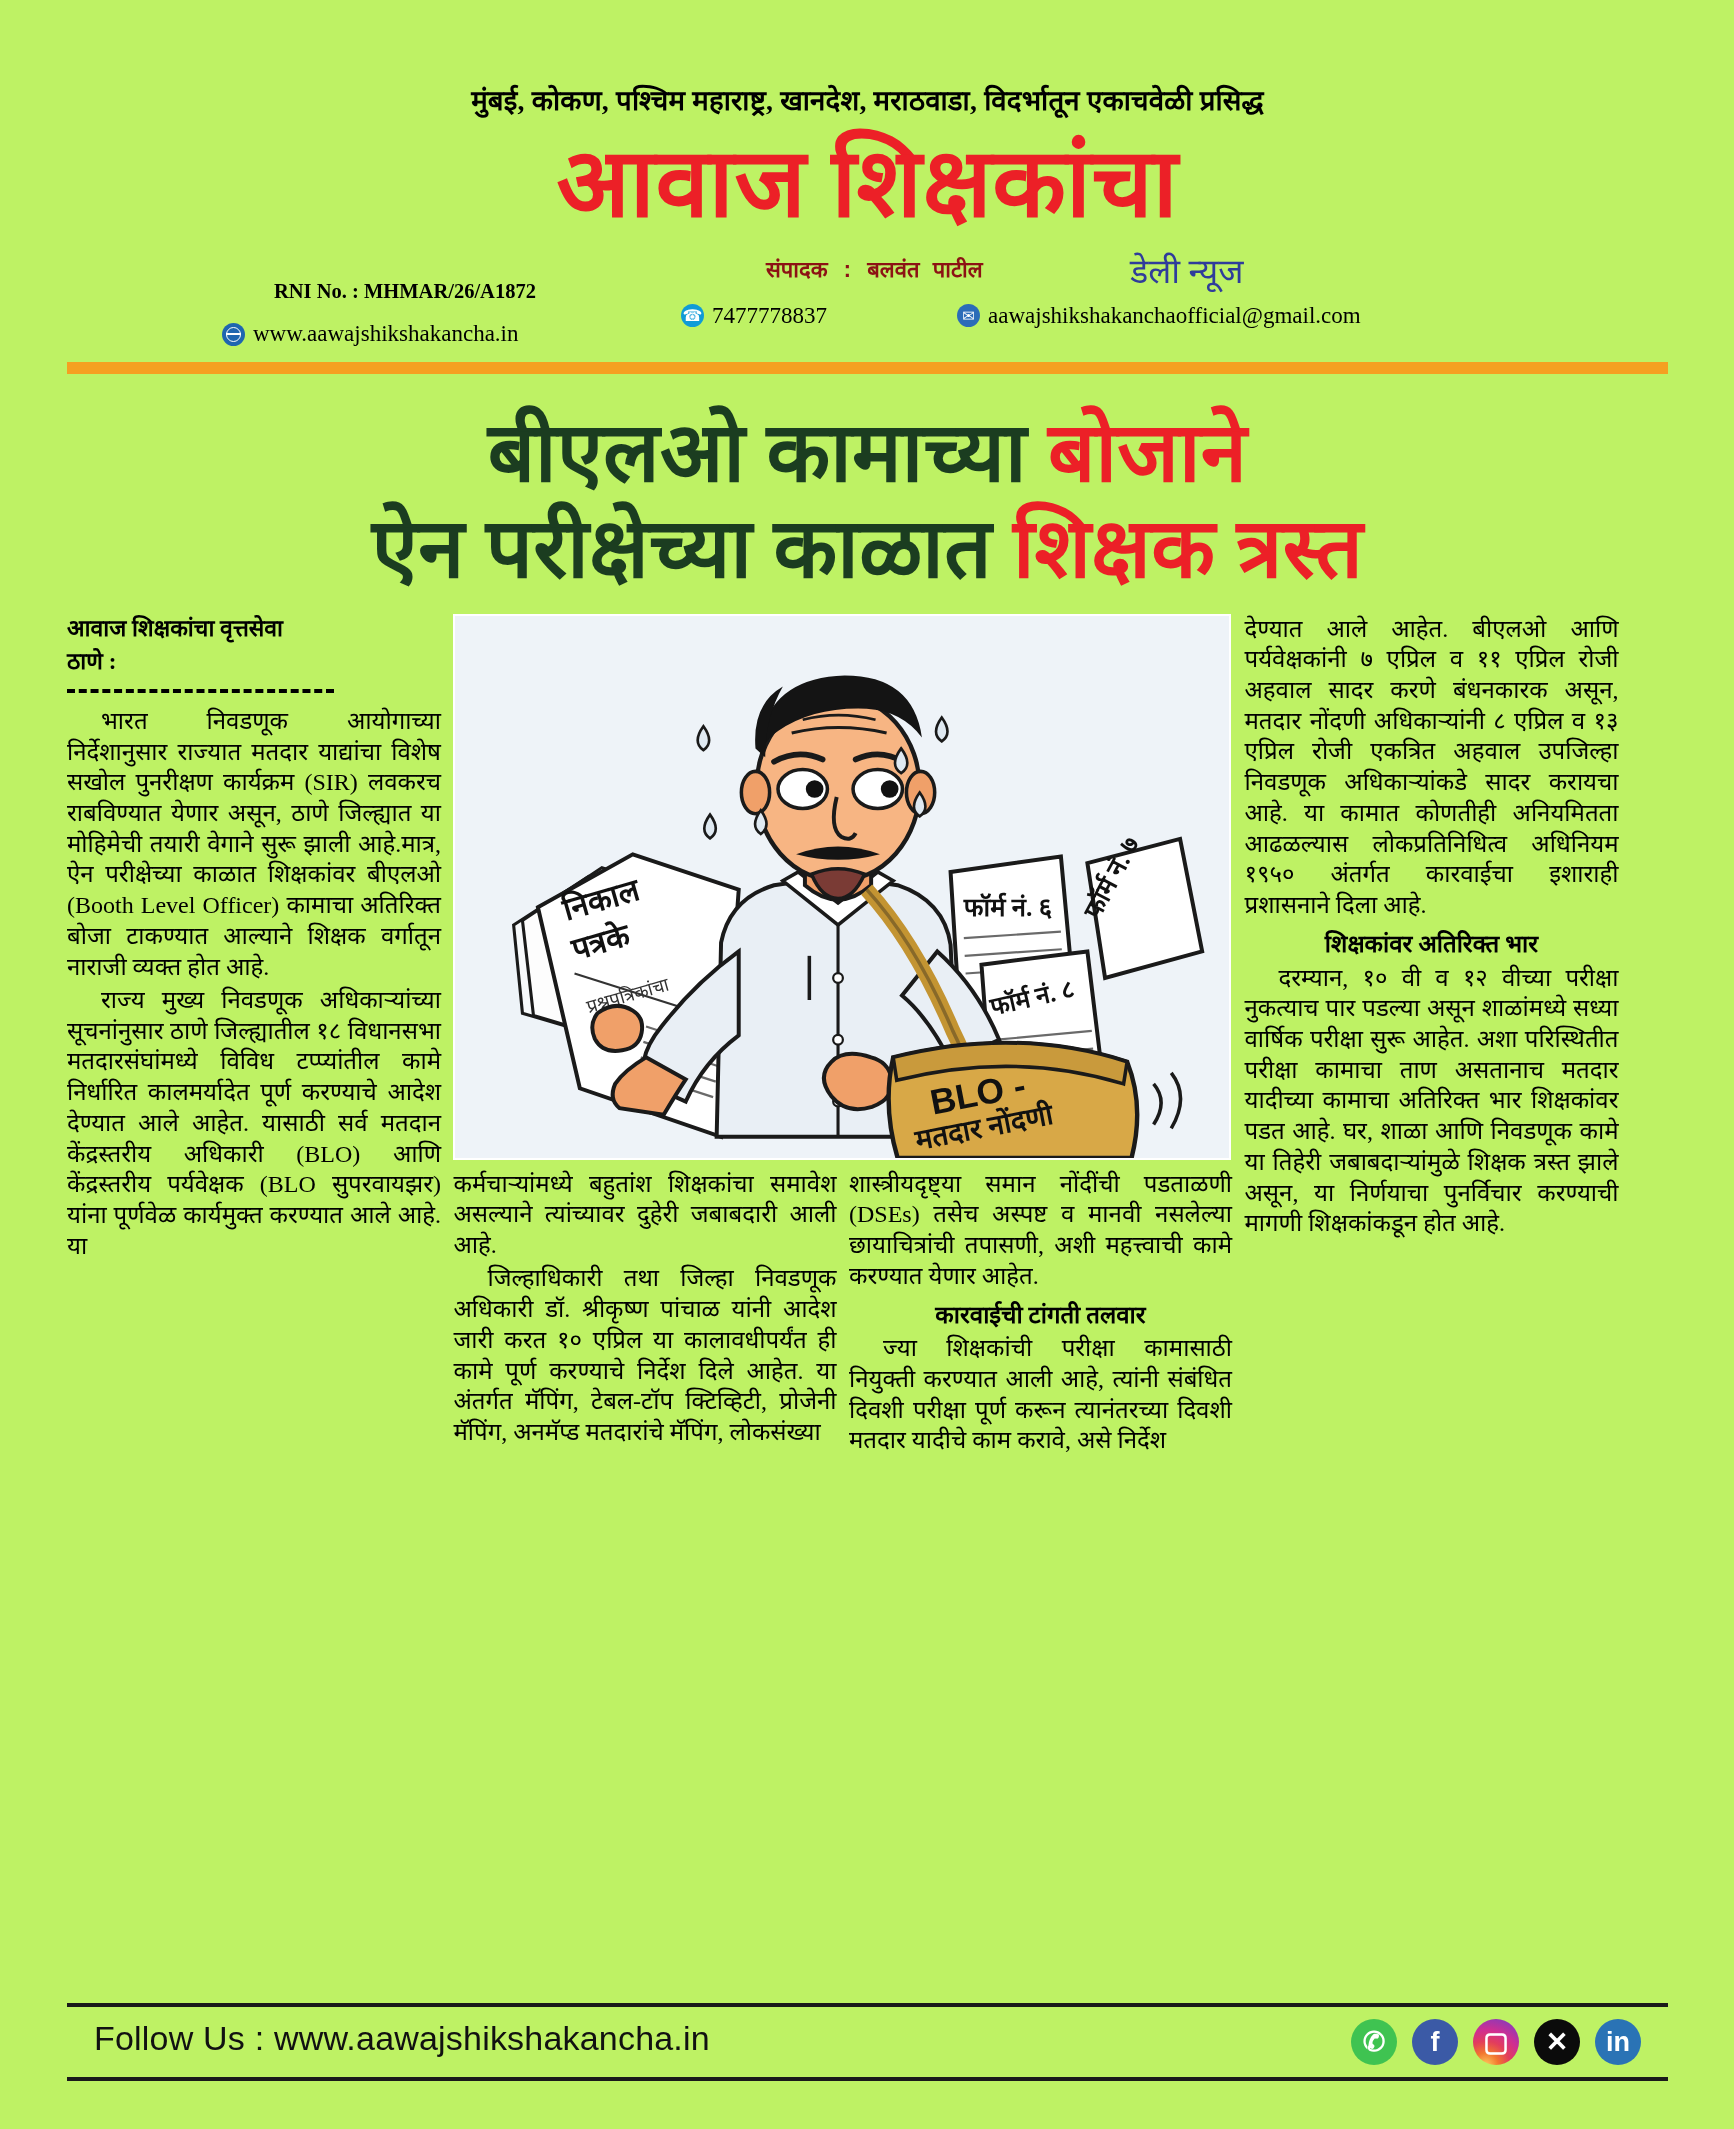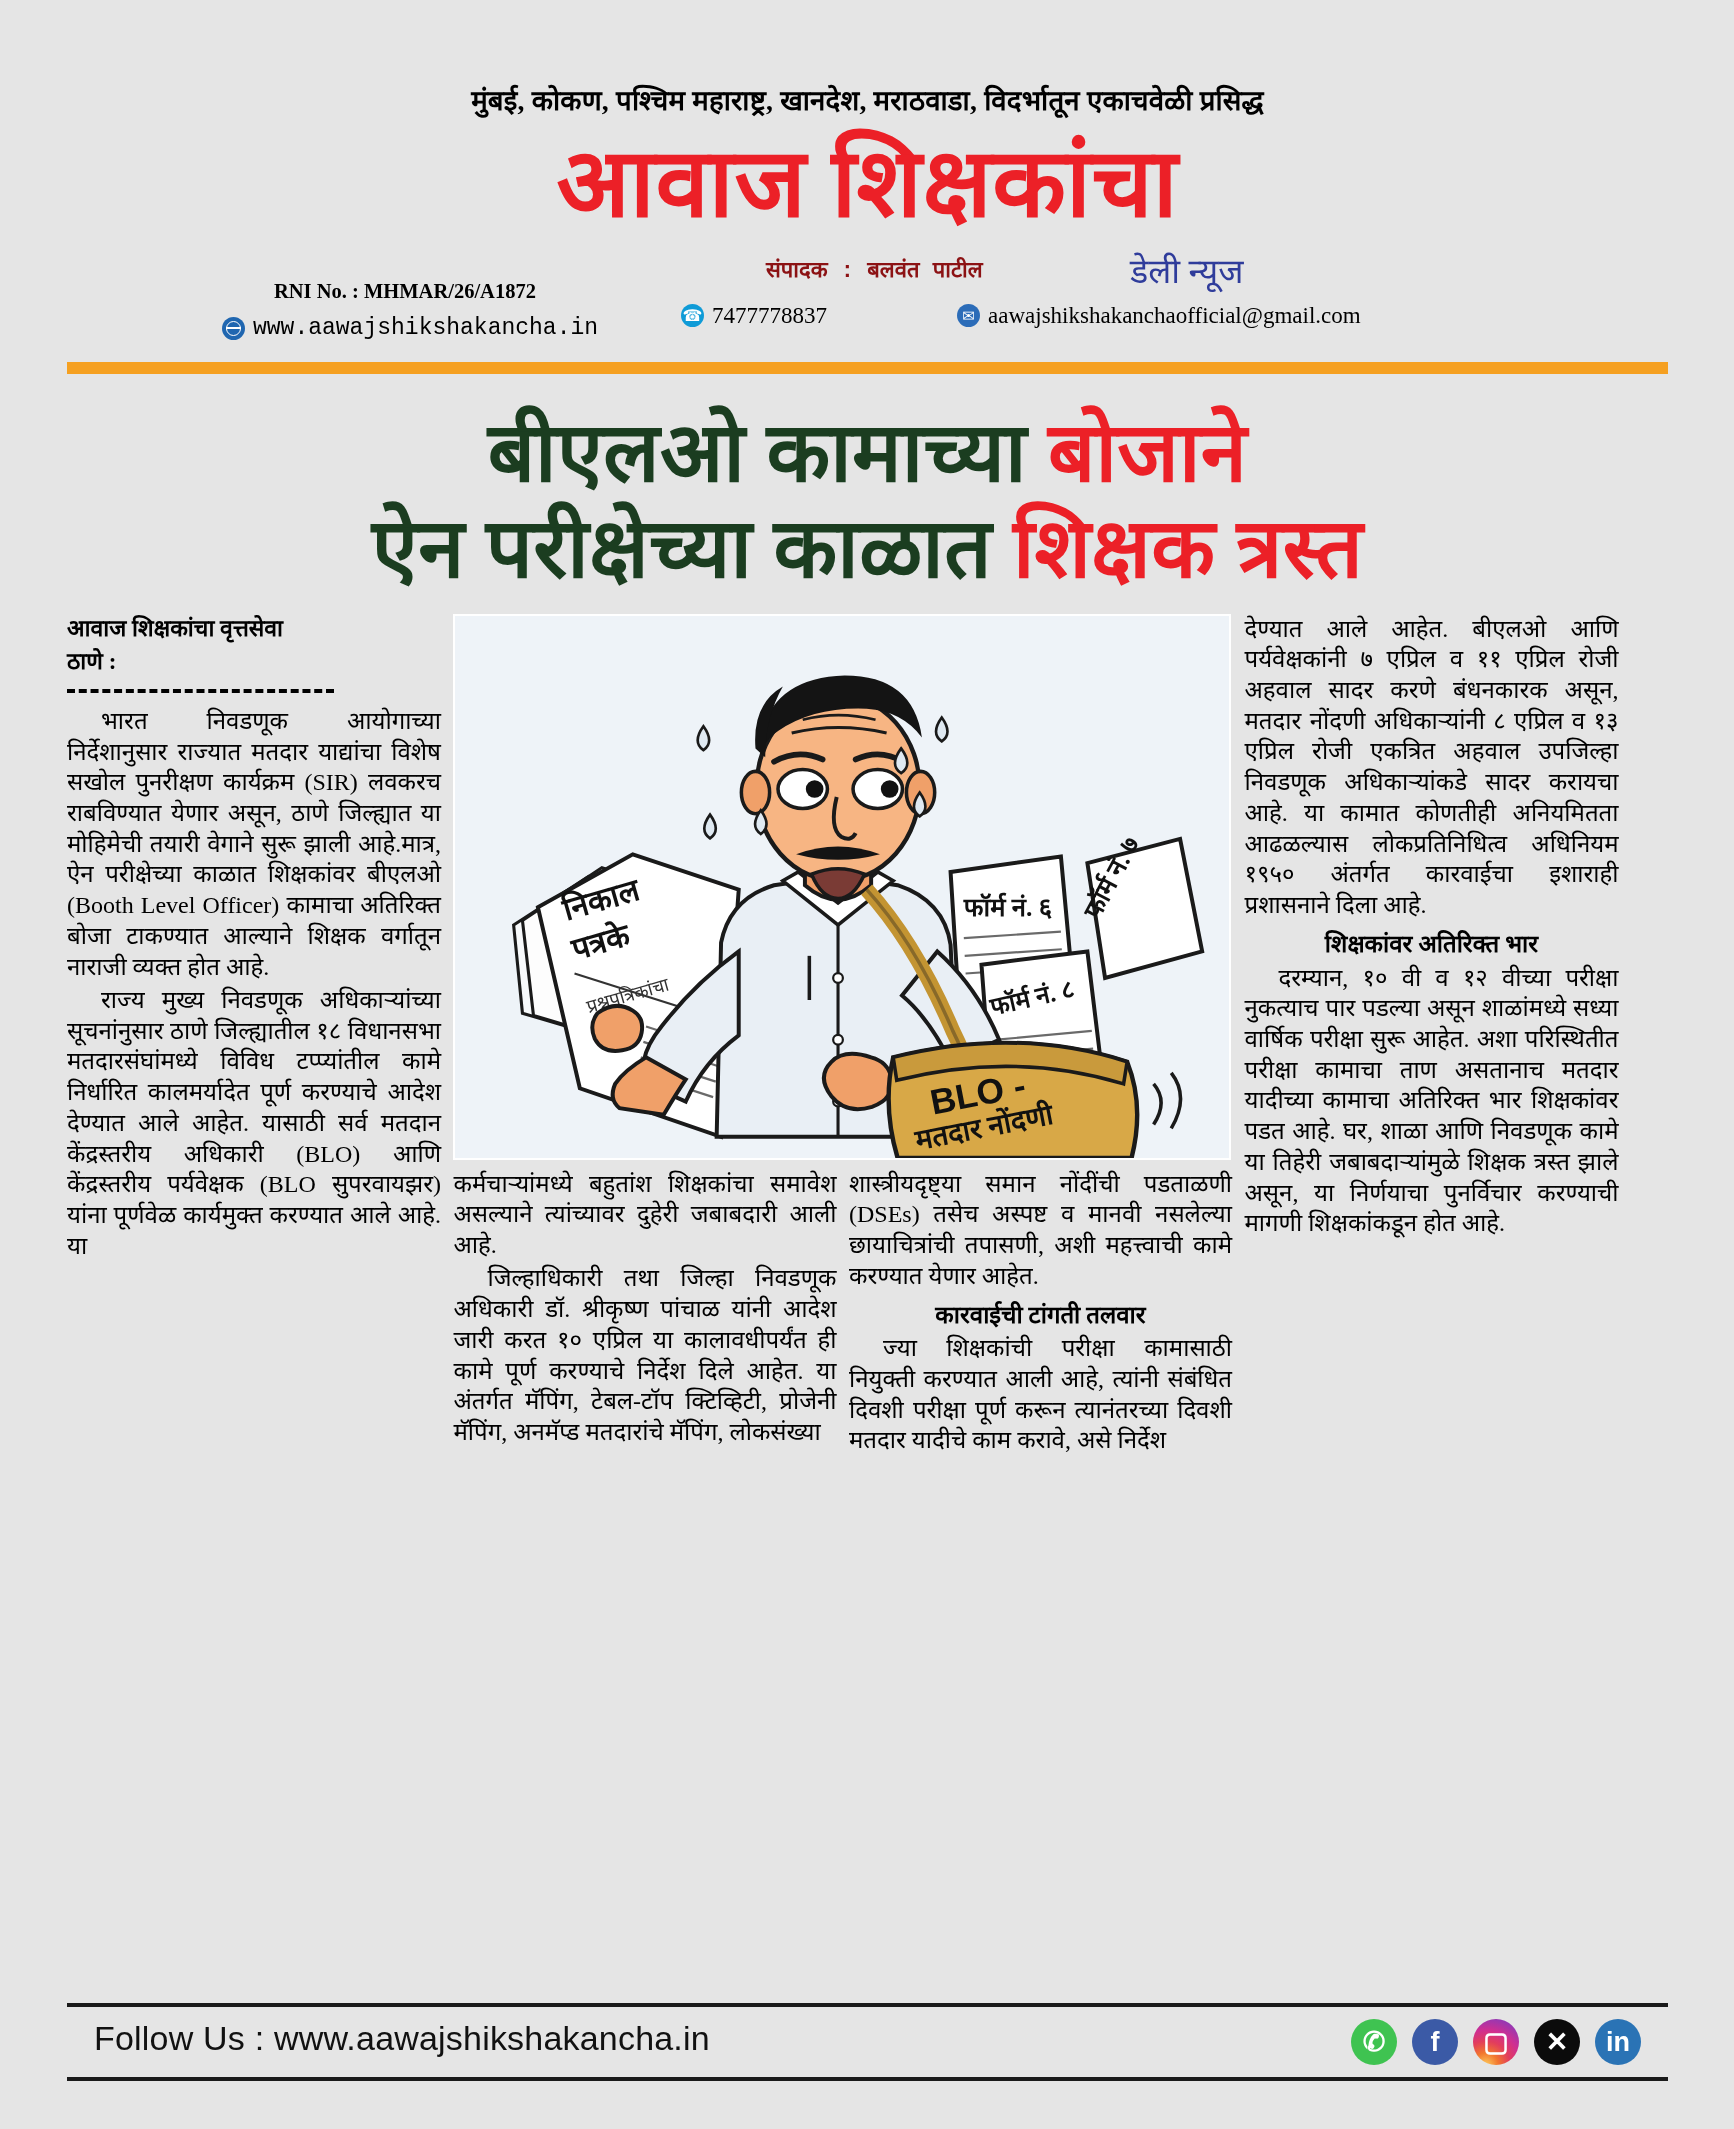--- a/index.html
+++ b/index.html
@@ -1,29 +1,29 @@
 <!DOCTYPE html>
 <html style="font-size:7.1px"><head>
 <meta charset="utf-8">
 <style>
   html,body{margin:0;padding:0;background:#ffffff;}
   body{width:1735px;height:2129px;font-family:"Liberation Serif","DejaVu Serif",serif;color:#000;}
-  .page{position:relative;width:1735px;height:2129px;background:#e5e5e5;overflow:hidden;}
+  .page{position:relative;width:1735px;height:2129px;background:#bef264;overflow:hidden;}
 
   
   .masthead{padding-top:80px;text-align:center;}
   .strapline{font-family:"Liberation Serif",serif;font-weight:700;font-size:27.6px;letter-spacing:0.2px;color:#000;}
   .paper-title{font-family:"Liberation Serif",serif;font-weight:700;font-size:96px;color:#EC2027;line-height:1.02;margin-top:17px;letter-spacing:0.9px;}
   .mast-row2{position:relative;height:53px;margin-top:9.8px;}
   .rni{position:absolute;left:274px;top:13.3px;font-family:"Liberation Serif",serif;font-weight:700;font-size:20.5px;color:#000;margin-top:24px;}
   .editor{position:absolute;left:721px;top:9.8px;font-family:Liberation Mono, monospace;font-weight:700;font-size:22px;color:#8C1214;margin-left:45px;}
   .dailynews{position:absolute;left:1130px;top:4.4px;font-family:"Liberation Serif",serif;font-weight:400;font-size:34px;color:#2F3C9B;}
   .mast-row3{position:relative;height:49px;margin-top:4.4px;}
   .contact{position:absolute;display:flex;align-items:center;gap:8px;font-family:"Liberation Serif",serif;font-size:23px;color:#000;}
-  .c-web{left:222px;top:15px;font-family:Liberation Mono, monospace;}
+  .c-web{left:222px;top:21px;}
   .c-phone{left:681px;top:2.7px;}
   .c-mail{left:957px;top:2.7px;}
   .ico{display:inline-block;width:23px;height:23px;border-radius:50%;position:relative;flex:0 0 auto;}
   .ico-globe{background:#1f66b0;}
   .ico-globe::before{content:"";position:absolute;inset:4px;border:1.8px solid #fff;border-radius:50%;box-sizing:border-box;}
   .ico-globe::after{content:"";position:absolute;left:4px;right:4px;top:10.7px;height:1.8px;background:#fff;}
   .ico-phone{background:#0f9bd7;}
   .ico-phone::after{content:"\260E";position:absolute;left:0;right:0;top:-0.9px;text-align:center;color:#fff;font-size:16px;line-height:25px;}
   .ico-mail{background:#2b6cb8;}
   .ico-mail::after{content:"\2709";position:absolute;left:0;right:0;top:0;text-align:center;color:#fff;font-size:15px;line-height:24px;}

